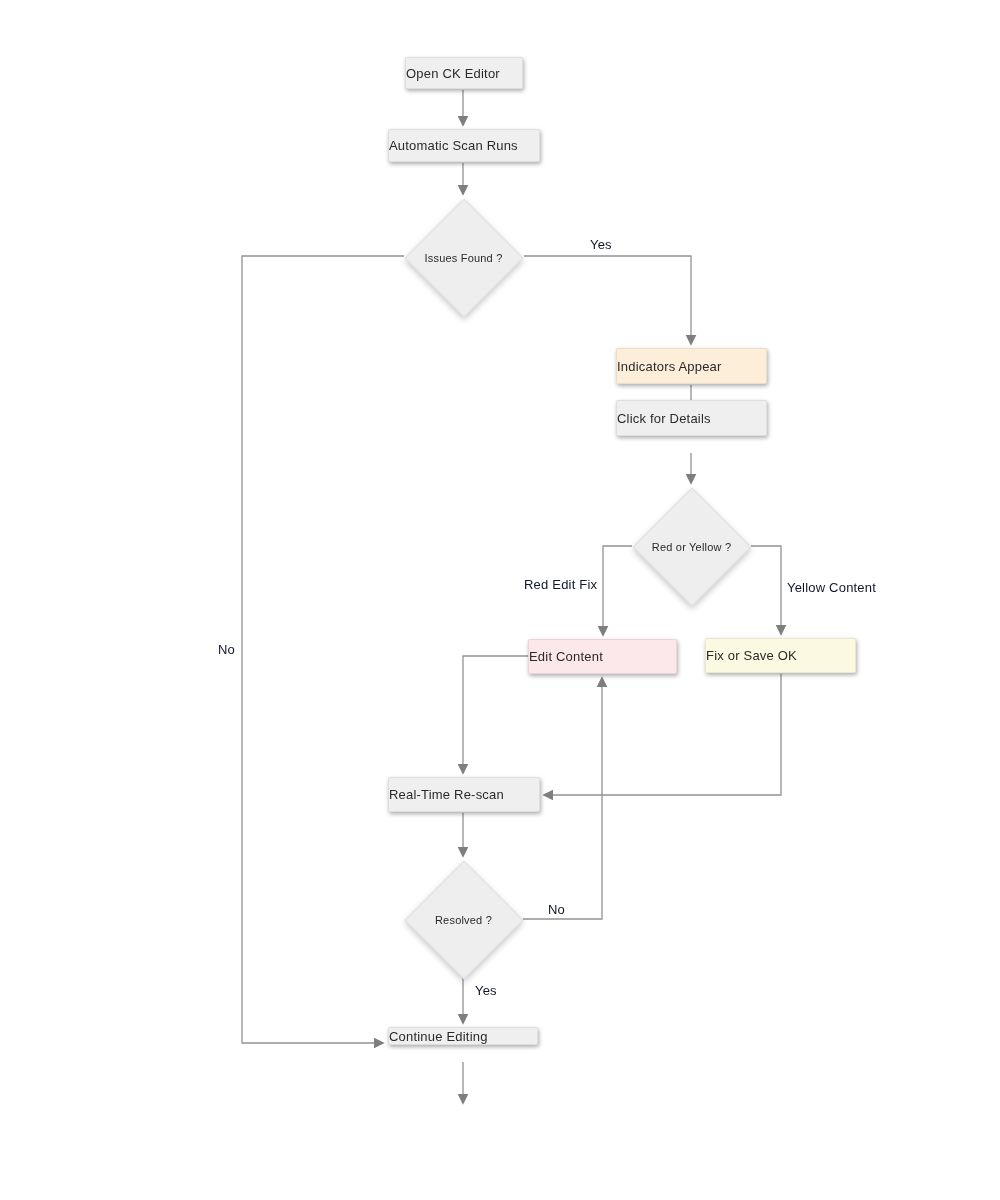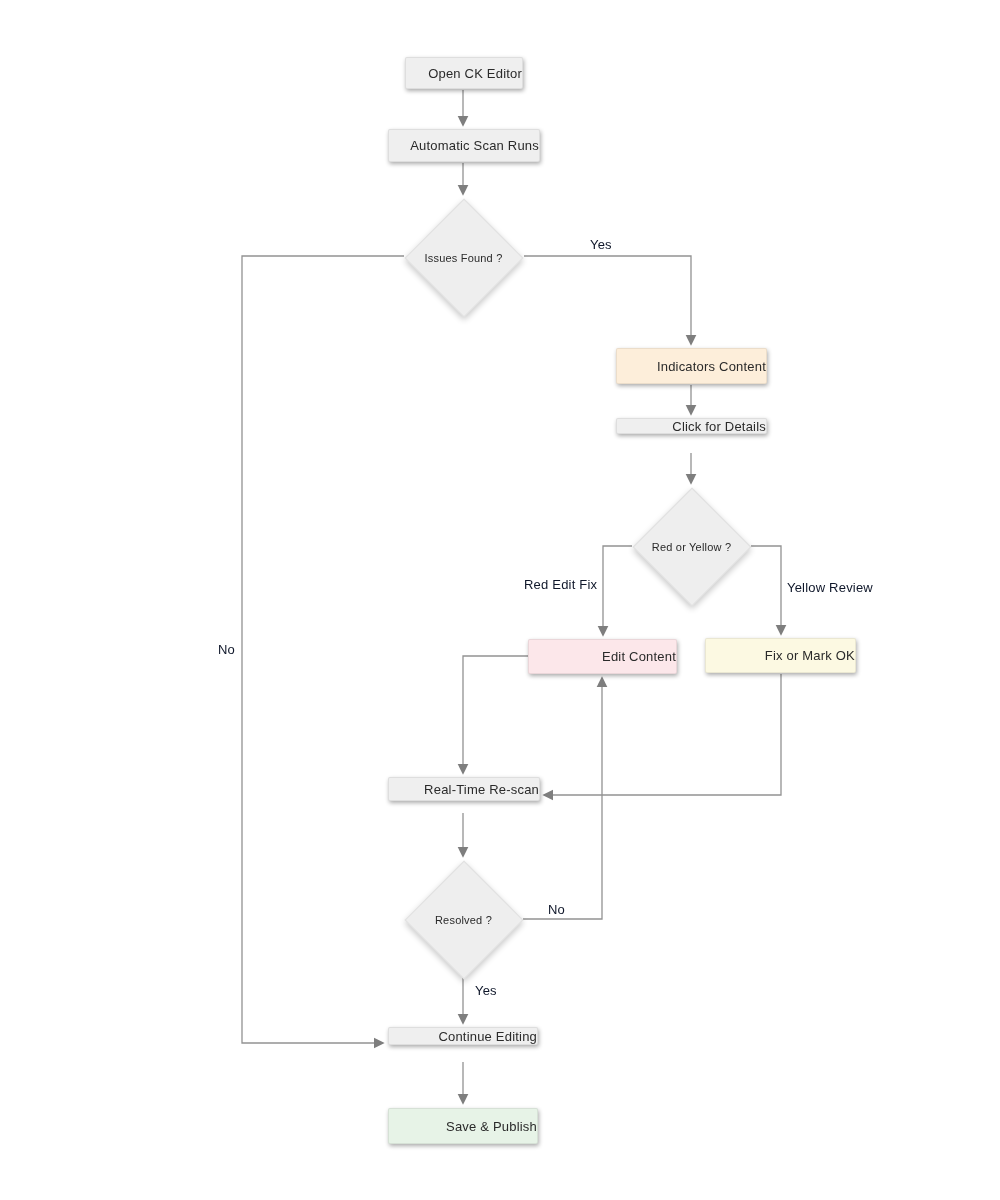--- a/index.html
+++ b/index.html
@@ -2,21 +2,21 @@
 <html><head>
 <meta charset="utf-8">
 <style>
   * { margin:0; padding:0; box-sizing:border-box; }
   html,body { background:#ffffff; }
   body { font-family:"Liberation Sans", sans-serif; }
   .canvas { position:relative; width:1000px; height:1200px; background:#ffffff; overflow:hidden; }
   .connectors { position:absolute; left:0; top:0; }
   .edge { fill:none; stroke:#929292; stroke-width:1.3px; }
   .node {
-    position:absolute; display:flex; align-items:center; justify-content:flex-end;
+    position:absolute; display:flex; align-items:center; justify-content:flex-start;
     font-size:13px; color:#2a2a2a; letter-spacing:.2px; white-space:nowrap;
     border-radius:2px; border:1px solid rgba(0,0,0,0.07);
     box-shadow:1px 2px 4px rgba(0,0,0,0.33);
   }
   .gray   { background:#efefef; }
   .peach  { background:#fdeeda; }
   .pink   { background:#fce7ea; }
   .yellow { background:#fcf9e2; }
   .green  { background:#e7f3e7; }
   .diamond { position:absolute; width:119px; height:119px; }
@@ -29,24 +29,24 @@
   .diamond-label {
     position:absolute; left:50%; top:50%; transform:translate(-50%,-50%);
     white-space:nowrap; font-size:11px; color:#2a2a2a; letter-spacing:.2px;
   }
   .edge-label { position:absolute; font-size:13px; color:#0f172a; white-space:nowrap; letter-spacing:.2px; }
 
   
   .n-open     { left:405px; top:57px;   width:118px; height:32px; }
   .n-scan     { left:388px; top:129px;  width:152px; height:33px; }
   .n-ind      { left:616px; top:348px;  width:151px; height:36px; }
-  .n-click    { left:616px; top:418px;  width:151px; height:16px;padding-left:28px; }
+  .n-click    { left:616px; top:400px;  width:151px; height:36px; }
   .n-edit     { left:528px; top:639px;  width:149px; height:35px; }
   .n-fix      { left:705px; top:638px;  width:151px; height:35px; }
-  .n-rescan   { left:388px; top:777px;  width:152px; height:24px; }
+  .n-rescan   { left:388px; top:777px;  width:152px; height:35px; }
   .n-continue { left:388px; top:1027px; width:150px; height:18px; }
   .n-save     { left:388px; top:1108px; width:150px; height:36px; }
   .d-issues   { left:404px; top:198px; }
   .d-redyel   { left:632px; top:487px; }
   .d-resolved { left:404px; top:860px; }
 
   
   .l-yes-top       { left:590px; top:237px; }
   .l-no-left       { left:218px; top:642px; }
   .l-red-must-fix  { left:524px; top:577px; }
@@ -81,54 +81,51 @@
     <polyline class="edge" points="463,1062 463,1103" marker-end="url(#arrow)"></polyline>
   </svg>
 
   <div class="node gray n-open">
     <span>Open CK Editor</span>
   </div>
   <div class="node gray n-scan">
     <span>Automatic Scan Runs</span>
   </div>
   <div class="node peach n-ind">
-    <span>Indicators Content</span>
+    <span>Indicators Appear</span>
   </div>
   <div class="node gray n-click">
     <span>Click for Details</span>
   </div>
   <div class="node pink n-edit">
     <span>Edit Content</span>
   </div>
   <div class="node yellow n-fix">
-    <span>Fix or Mark OK</span>
+    <span>Fix or Save OK</span>
   </div>
   <div class="node gray n-rescan">
     <span>Real-Time Re-scan</span>
   </div>
   <div class="node gray n-continue">
     <span>Continue Editing</span>
-  </div>
-  <div class="node green n-save">
-    <span>Save &amp; Publish</span>
   </div>
 
   <div class="diamond d-issues">
     <div class="diamond-shape"></div>
     <div class="diamond-label">Issues Found ?</div>
   </div>
   <div class="diamond d-redyel">
     <div class="diamond-shape"></div>
     <div class="diamond-label">Red or Yellow ?</div>
   </div>
   <div class="diamond d-resolved">
     <div class="diamond-shape"></div>
     <div class="diamond-label">Resolved ?</div>
   </div>
 
   <div class="edge-label l-yes-top">Yes</div>
   <div class="edge-label l-no-left">No</div>
   <div class="edge-label l-red-must-fix">Red Edit Fix</div>
-  <div class="edge-label l-yellow-review">Yellow Review</div>
+  <div class="edge-label l-yellow-review">Yellow Content</div>
   <div class="edge-label l-no-resolved">No</div>
   <div class="edge-label l-yes-resolved">Yes</div>
 
 </div>
 
 </body></html>

